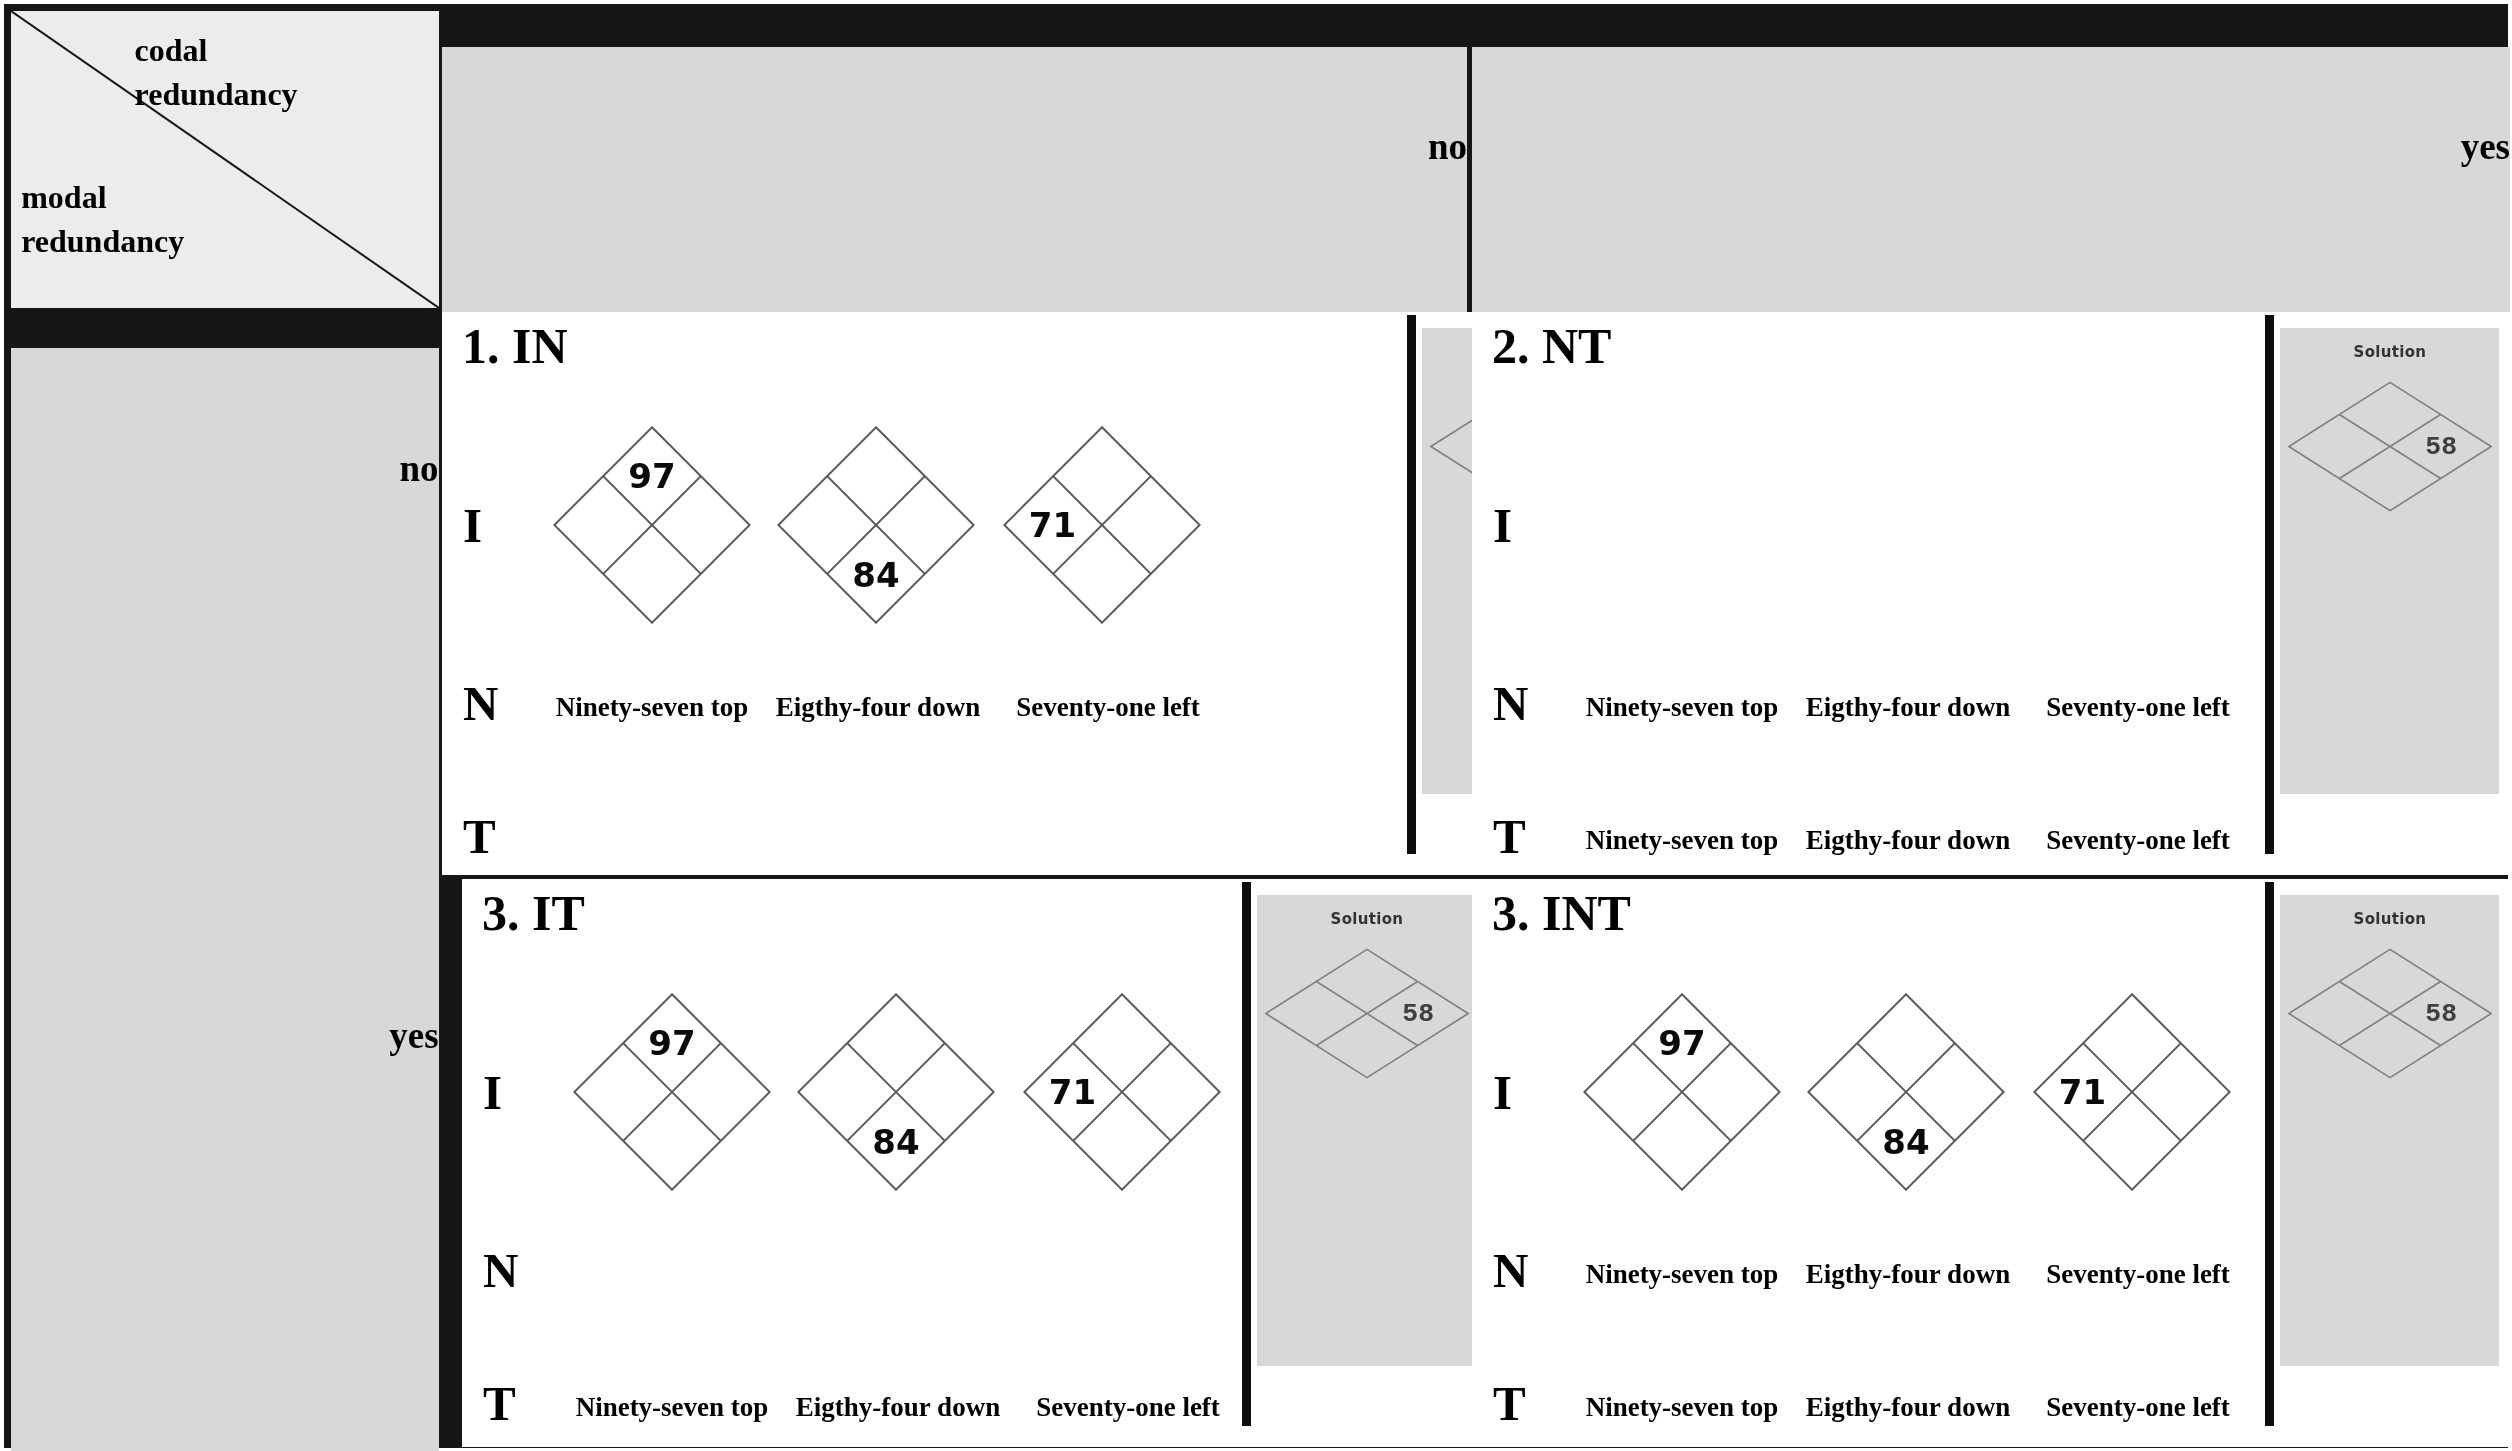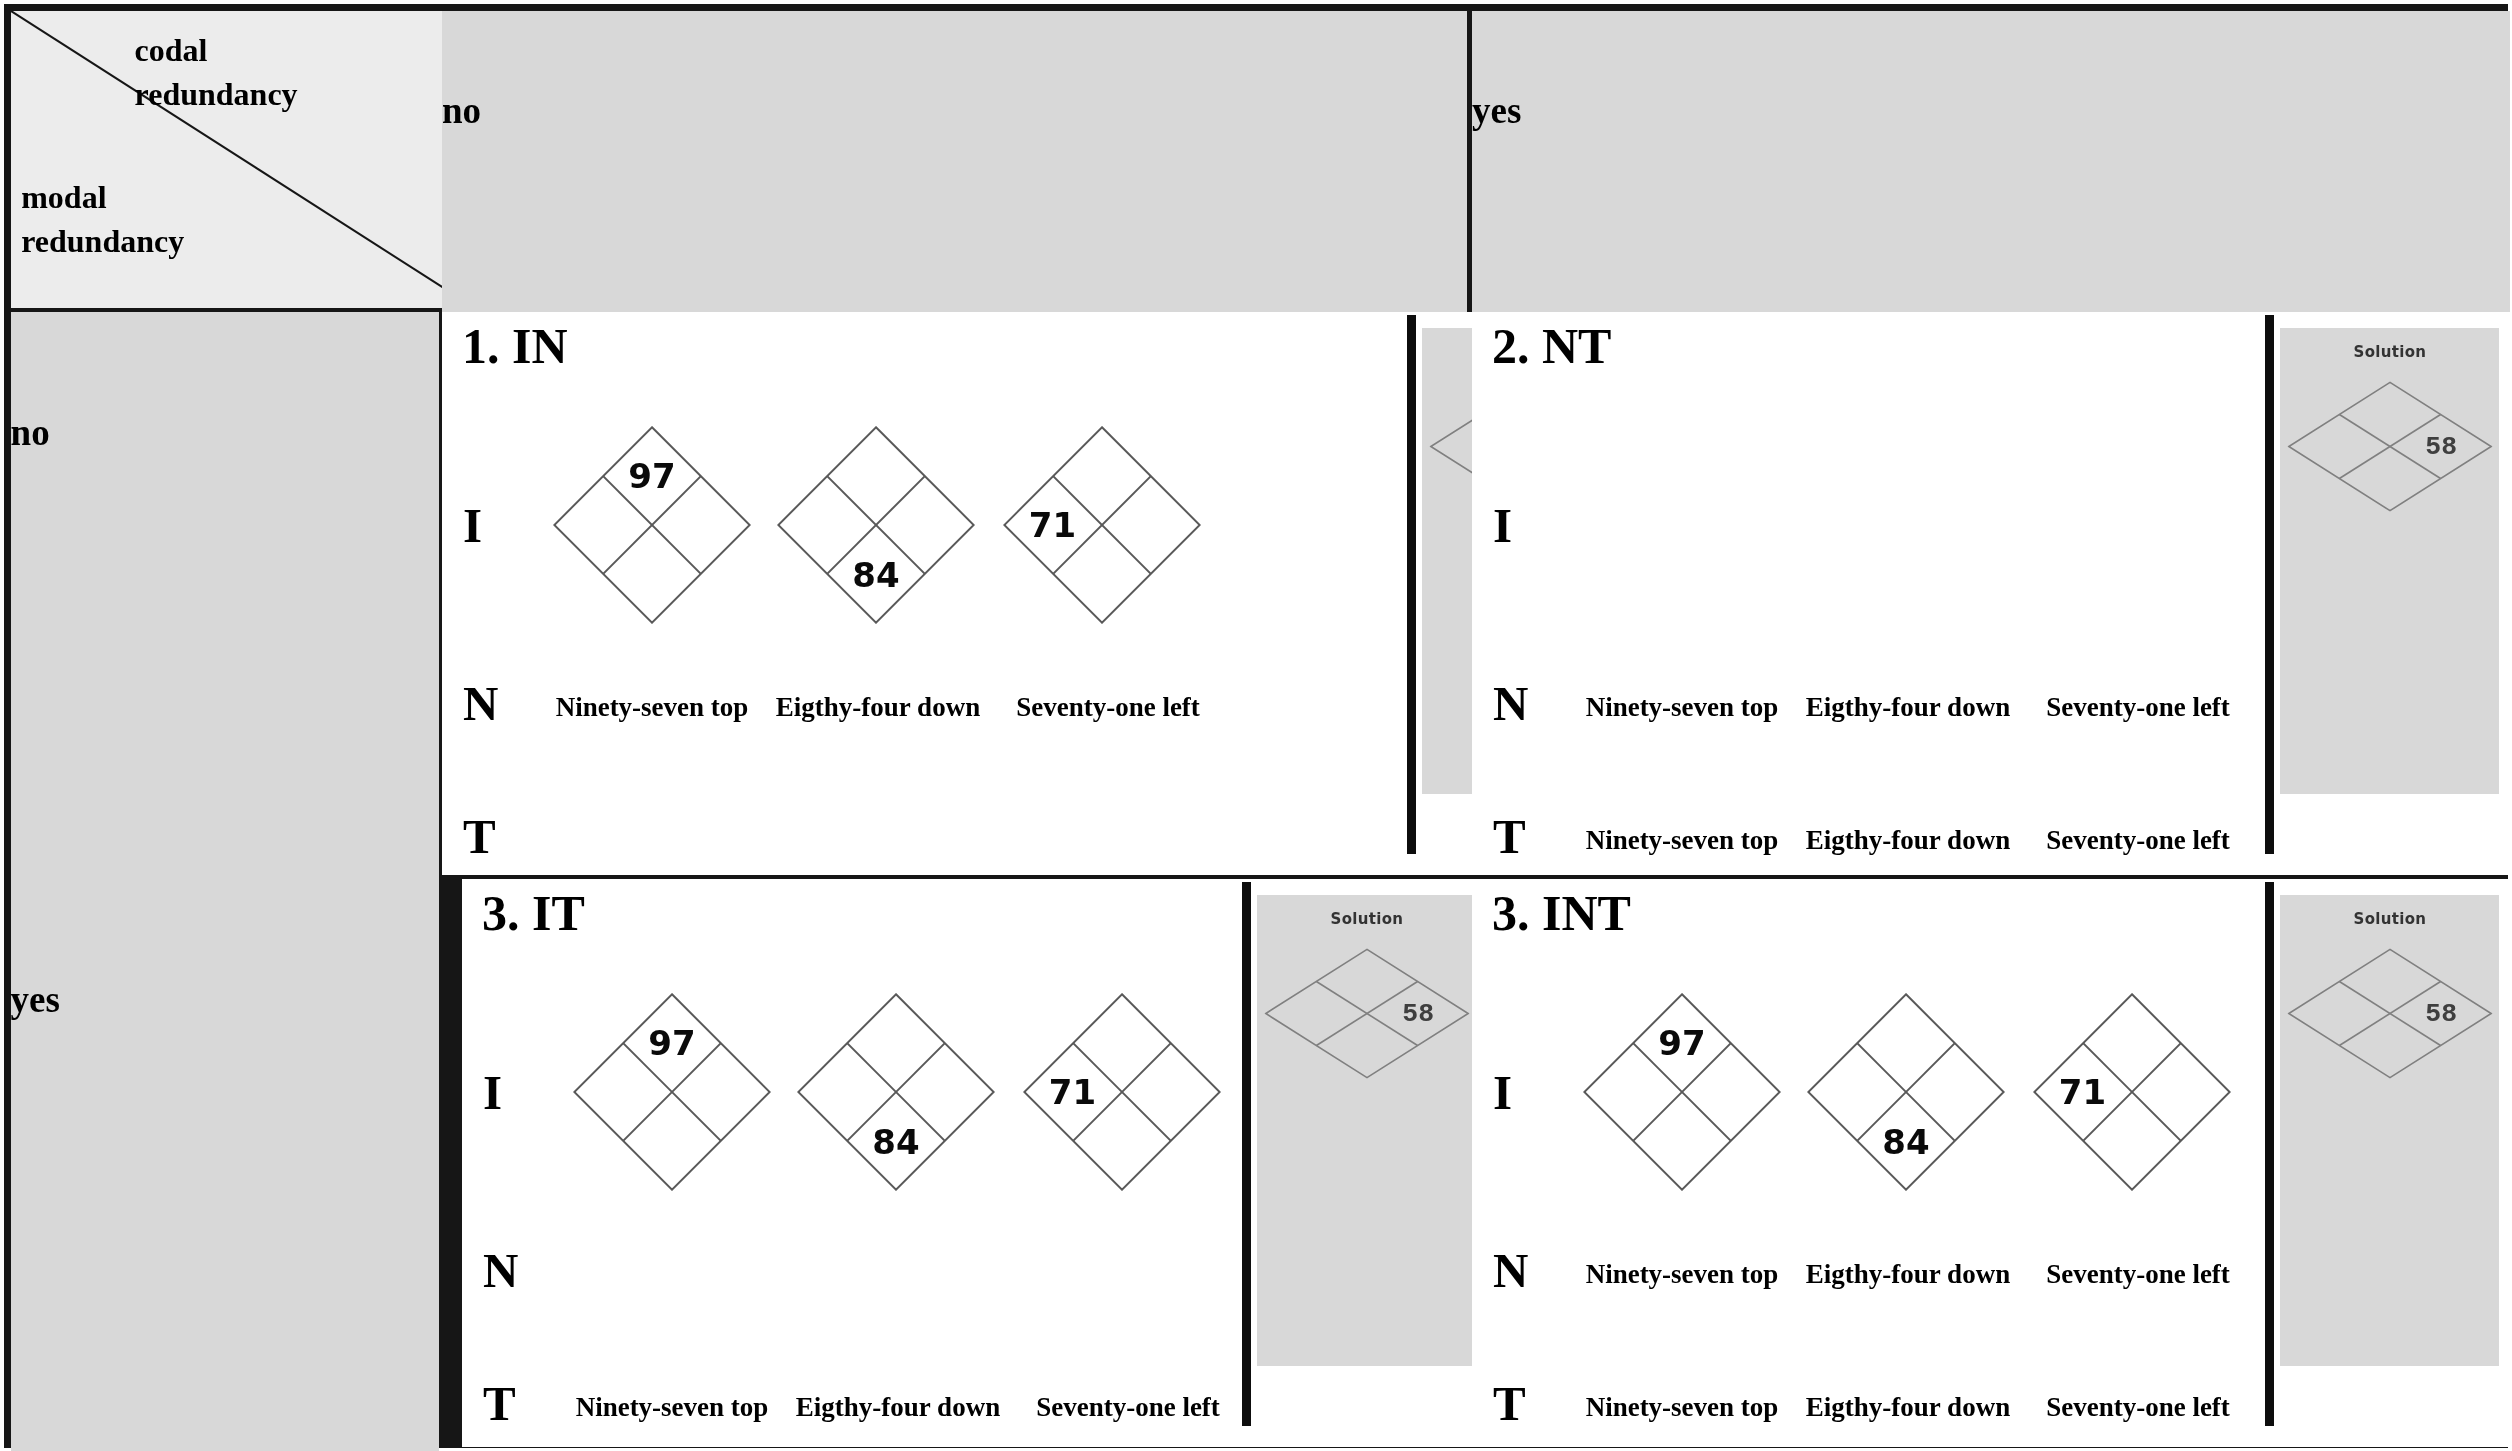--- a/index.html
+++ b/index.html
@@ -7,33 +7,33 @@
     position:relative; width:2512px; height:1452px; background:#ffffff;
     font-family:"Liberation Serif","DejaVu Serif",serif; overflow:hidden;
   }
   
   .grid {
     position:absolute; left:4px; top:4px; width:2504px; height:1444px;
     background:#161616;
   }
   .cell { position:absolute; overflow:hidden; }
   .hdr  { background:#d8d8d8; }
-  .corner { background:#ececec;padding-left:36px; }
+  .corner { background:#ececec; }
   .content { background:#ffffff; }
 
   .corner-svg { position:absolute; left:0; top:0; width:100%; height:100%; }
   .corner-top {
     position:absolute; left:124px; top:17px; width:218px;
     font-weight:bold; font-size:32px; line-height:1.38; color:#000;
   }
   .corner-bottom {
     position:absolute; left:10.6px; top:164px; width:218px;
     font-weight:bold; font-size:32px; line-height:1.38; color:#000;
   }
-  .axis-label { display:flex; justify-content:flex-start; }
+  .axis-label { display:flex; justify-content:flex-end;margin-top:36px; }
   .col-hdr span, .row-hdr span {
     font-weight:bold; font-size:37px; color:#000;
   }
   .col-hdr { padding-top:78px; }
   .row-hdr { padding-top:99px; }
 
   .cell-title {
     position:absolute; left:20px; top:5.3px;
     font-weight:bold; font-size:50px; color:#000; white-space:nowrap;
   }

